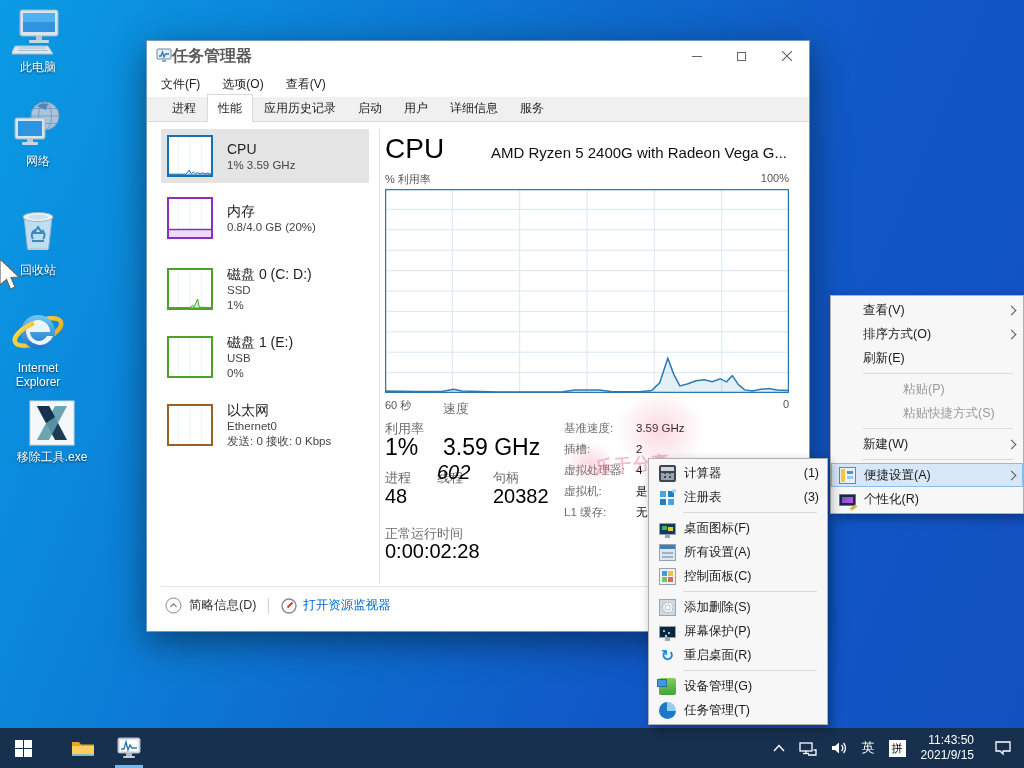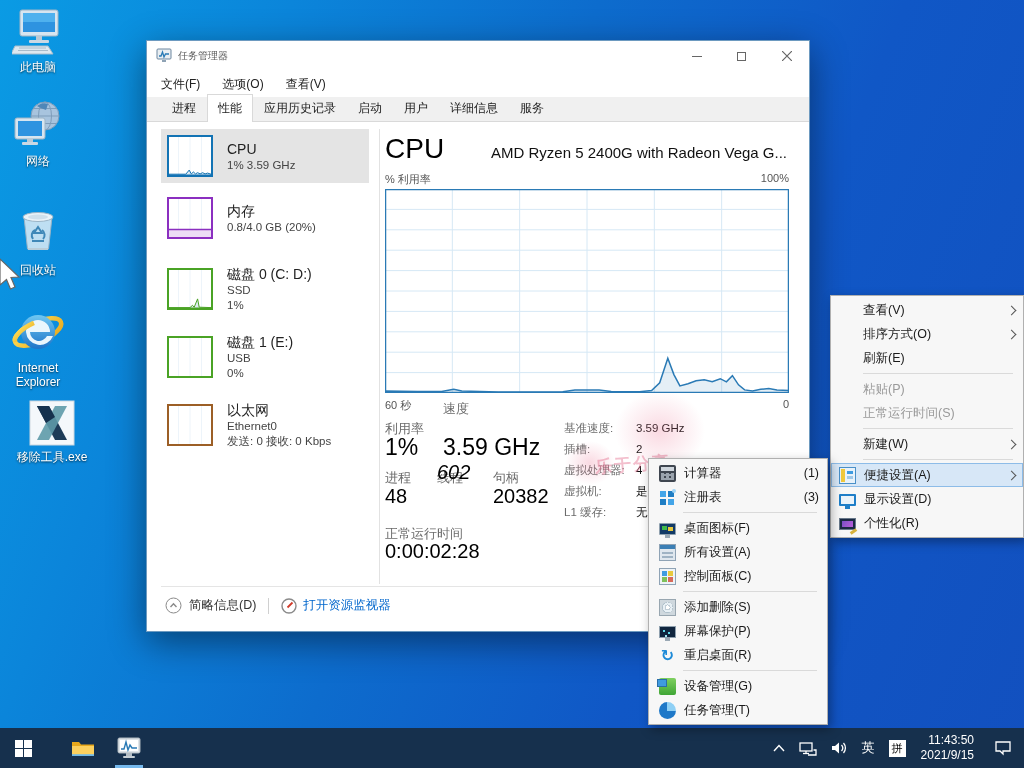--- a/index.html
+++ b/index.html
@@ -12,21 +12,21 @@
 
   
   .dicon { position:absolute; width:76px; text-align:center; cursor:default; }
   .dicon .dlabel { color:#fff; font-size:12px; margin-top:2px; text-shadow:0 1px 2px rgba(0,0,0,.7); line-height:14px; }
   .dicon svg { display:block; margin:0 auto; }
 
   
   #tm-window { position:absolute; left:146px; top:40px; width:664px; height:592px; background:#fff;
     border:1px solid #6d9ac0; box-shadow:0 10px 34px rgba(0,0,0,.45); z-index:10; }
   .titlebar { height:30px; display:flex; align-items:center; background:#fff; }
-  .titlebar .ttext { font-size:10px; color:#5a5a5a; margin-left:6px; flex:1; }
+  .titlebar .ttext { font-size:16px; color:#5a5a5a; flex:1;font-weight:bold; }
   .titlebar .wbtn { width:45px; height:30px; display:flex; align-items:center; justify-content:center; }
   .menubar { height:26px; display:flex; align-items:center; padding-left:14px; background:#fff; }
   .menubar .mitem { font-size:12px; color:#222; margin-right:22px; }
   .tabrow { height:25px; background:#f0f0f0; border-bottom:1px solid #d9d9d9; display:flex; align-items:flex-end; padding-left:14px; }
   .tab { font-size:12px; color:#222; padding:5px 10px 5px; border:1px solid transparent; border-bottom:none; position:relative; top:1px; }
   .tab.sel { background:#fff; border-color:#d9d9d9; }
 
   
   .side-item { position:absolute; left:14px; width:208px; display:flex; align-items:center; padding:6px 6px; }
   .side-item.sel { background:#e4e4e4; }
@@ -54,21 +54,21 @@
   
   .wmark { position:absolute; left:408px; top:340px; width:200px; height:140px; pointer-events:none; z-index:5; }
   .wmark .blob{position:absolute;border-radius:50%;background:radial-gradient(closest-side,rgba(236,120,150,.28),rgba(236,120,150,0));}
   .wmark .wtext{position:absolute;left:40px;top:72px;font-size:17px;font-weight:bold;color:rgba(225,95,130,.4);transform:rotate(-4deg);letter-spacing:2px;}
 
   
   .menu { position:absolute; background:#f7f7f7; border:1px solid #b0b0b0; box-shadow:3px 4px 10px rgba(0,0,0,.35); padding:2px 0; z-index:60; }
   .mrow { height:24px; display:flex; align-items:center; padding:0 8px 0 10px; font-size:12.5px; color:#1a1a1a; position:relative; }
   .mrow .txt { flex:1; }
   .mrow .hint { margin-left:8px; color:#1a1a1a; }
-  .mrow.dis { color:#9a9a9a; }
+  .mrow.dis { color:#9a9a9a;margin-left:40px; }
   .mrow.hl { background:rgba(155,200,245,.35); outline:1px solid rgba(110,170,225,.7); outline-offset:-1px; }
   .mrow .arrow { width:7px; height:7px; border-top:1.5px solid #555; border-right:1.5px solid #555; transform:rotate(45deg); margin-left:6px; }
   .menu-sep { height:1px; background:#dadada; margin:3px 10px 3px 32px; }
   #context-menu .mrow { padding-left:32px; }
   #context-menu .mrow.icn { padding-left:8px; }
   #context-menu .menu-sep { margin-left:32px; }
   #quick-menu .menu-sep { margin-left:34px; }
   .ic { width:17px; height:17px; flex:0 0 17px; margin-right:8px; position:relative; display:inline-block; }
 
   
@@ -384,36 +384,32 @@
       <span class="arrow"></span>
     </div>
     <div class="mrow">
       <span class="txt">刷新(E)</span>
     </div>
     <div class="menu-sep"></div>
     <div class="mrow dis">
       <span class="txt">粘贴(P)</span>
     </div>
     <div class="mrow dis">
-      <span class="txt">正常运行时间(S)</span>
+      <span class="txt">粘贴快捷方式(S)</span>
     </div>
     <div class="menu-sep"></div>
     <div class="mrow">
       <span class="txt">新建(W)</span>
       <span class="arrow"></span>
     </div>
     <div class="menu-sep"></div>
     <div class="mrow hl icn">
       <span class="ic ic-quick-settings"></span>
       <span class="txt">便捷设置(A)</span>
       <span class="arrow"></span>
-    </div>
-    <div class="mrow icn">
-      <span class="ic ic-display-settings"></span>
-      <span class="txt">显示设置(D)</span>
     </div>
     <div class="mrow icn">
       <span class="ic ic-personalize"></span>
       <span class="txt">个性化(R)</span>
     </div>
   </div>
 
 <div id="quick-menu" class="menu" style="left:648px;top:458px;width:180px;z-index:65;">
     <div class="mrow icn">
       <span class="ic ic-calculator"></span>

